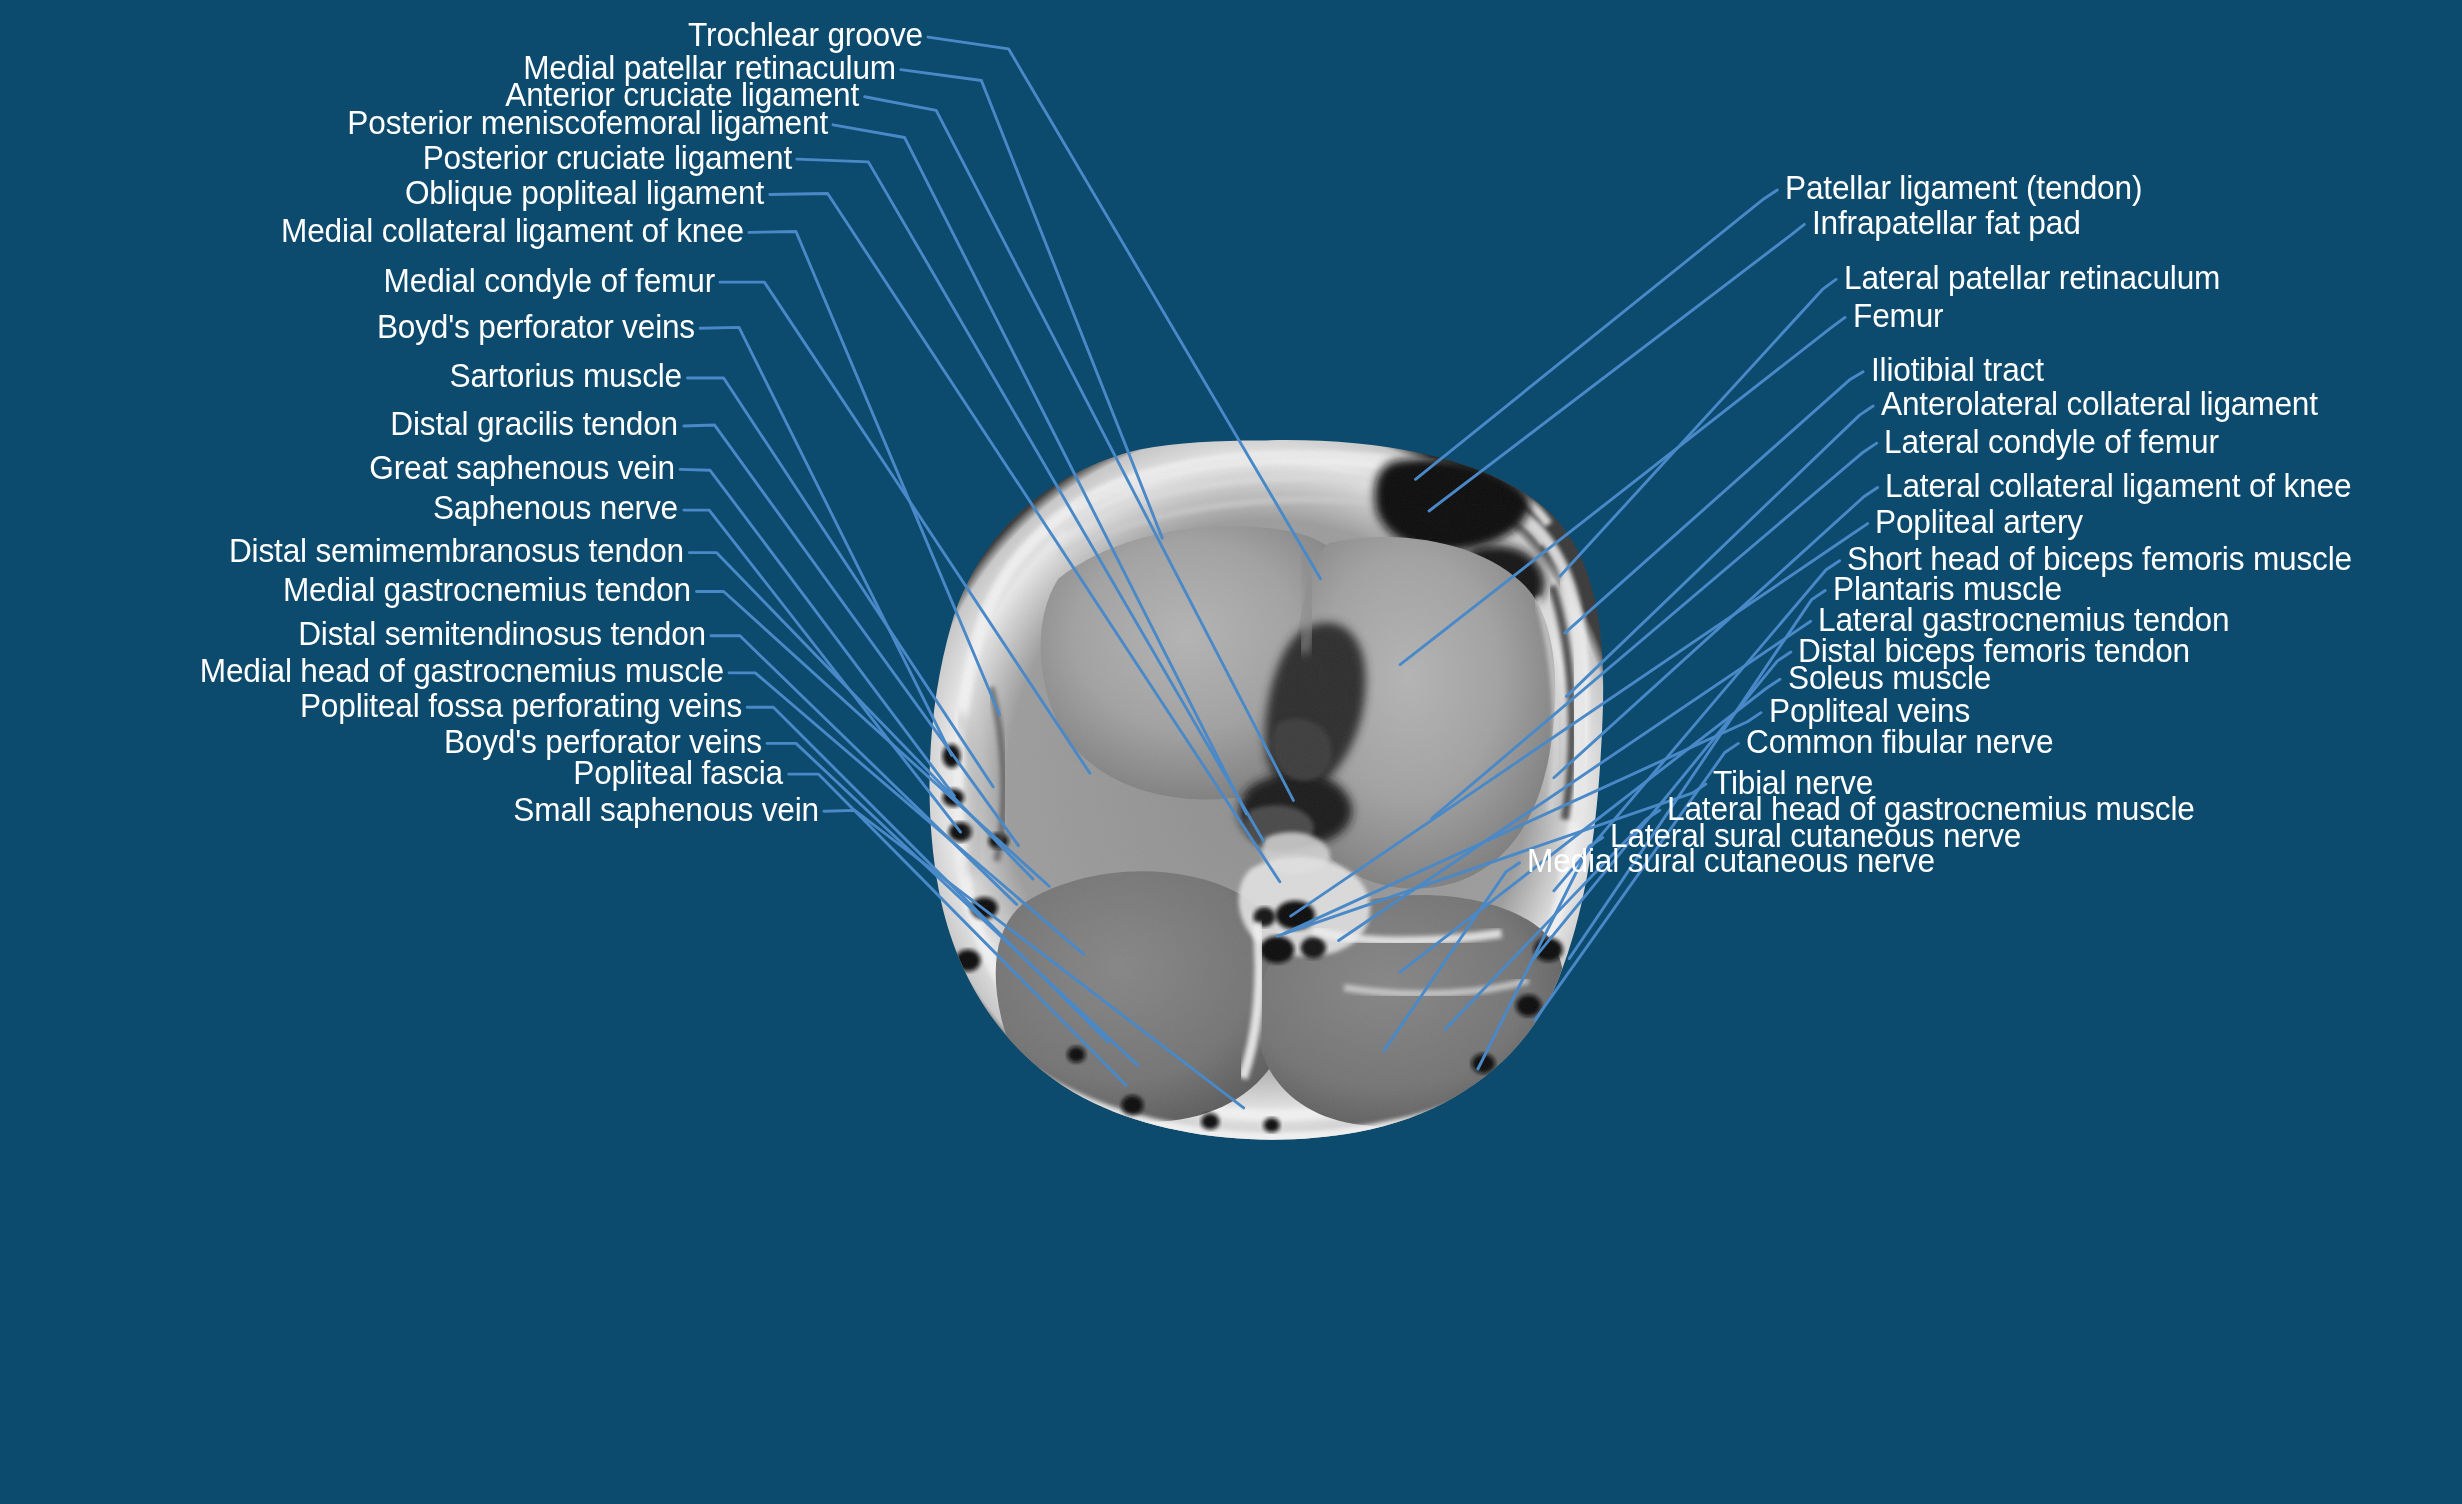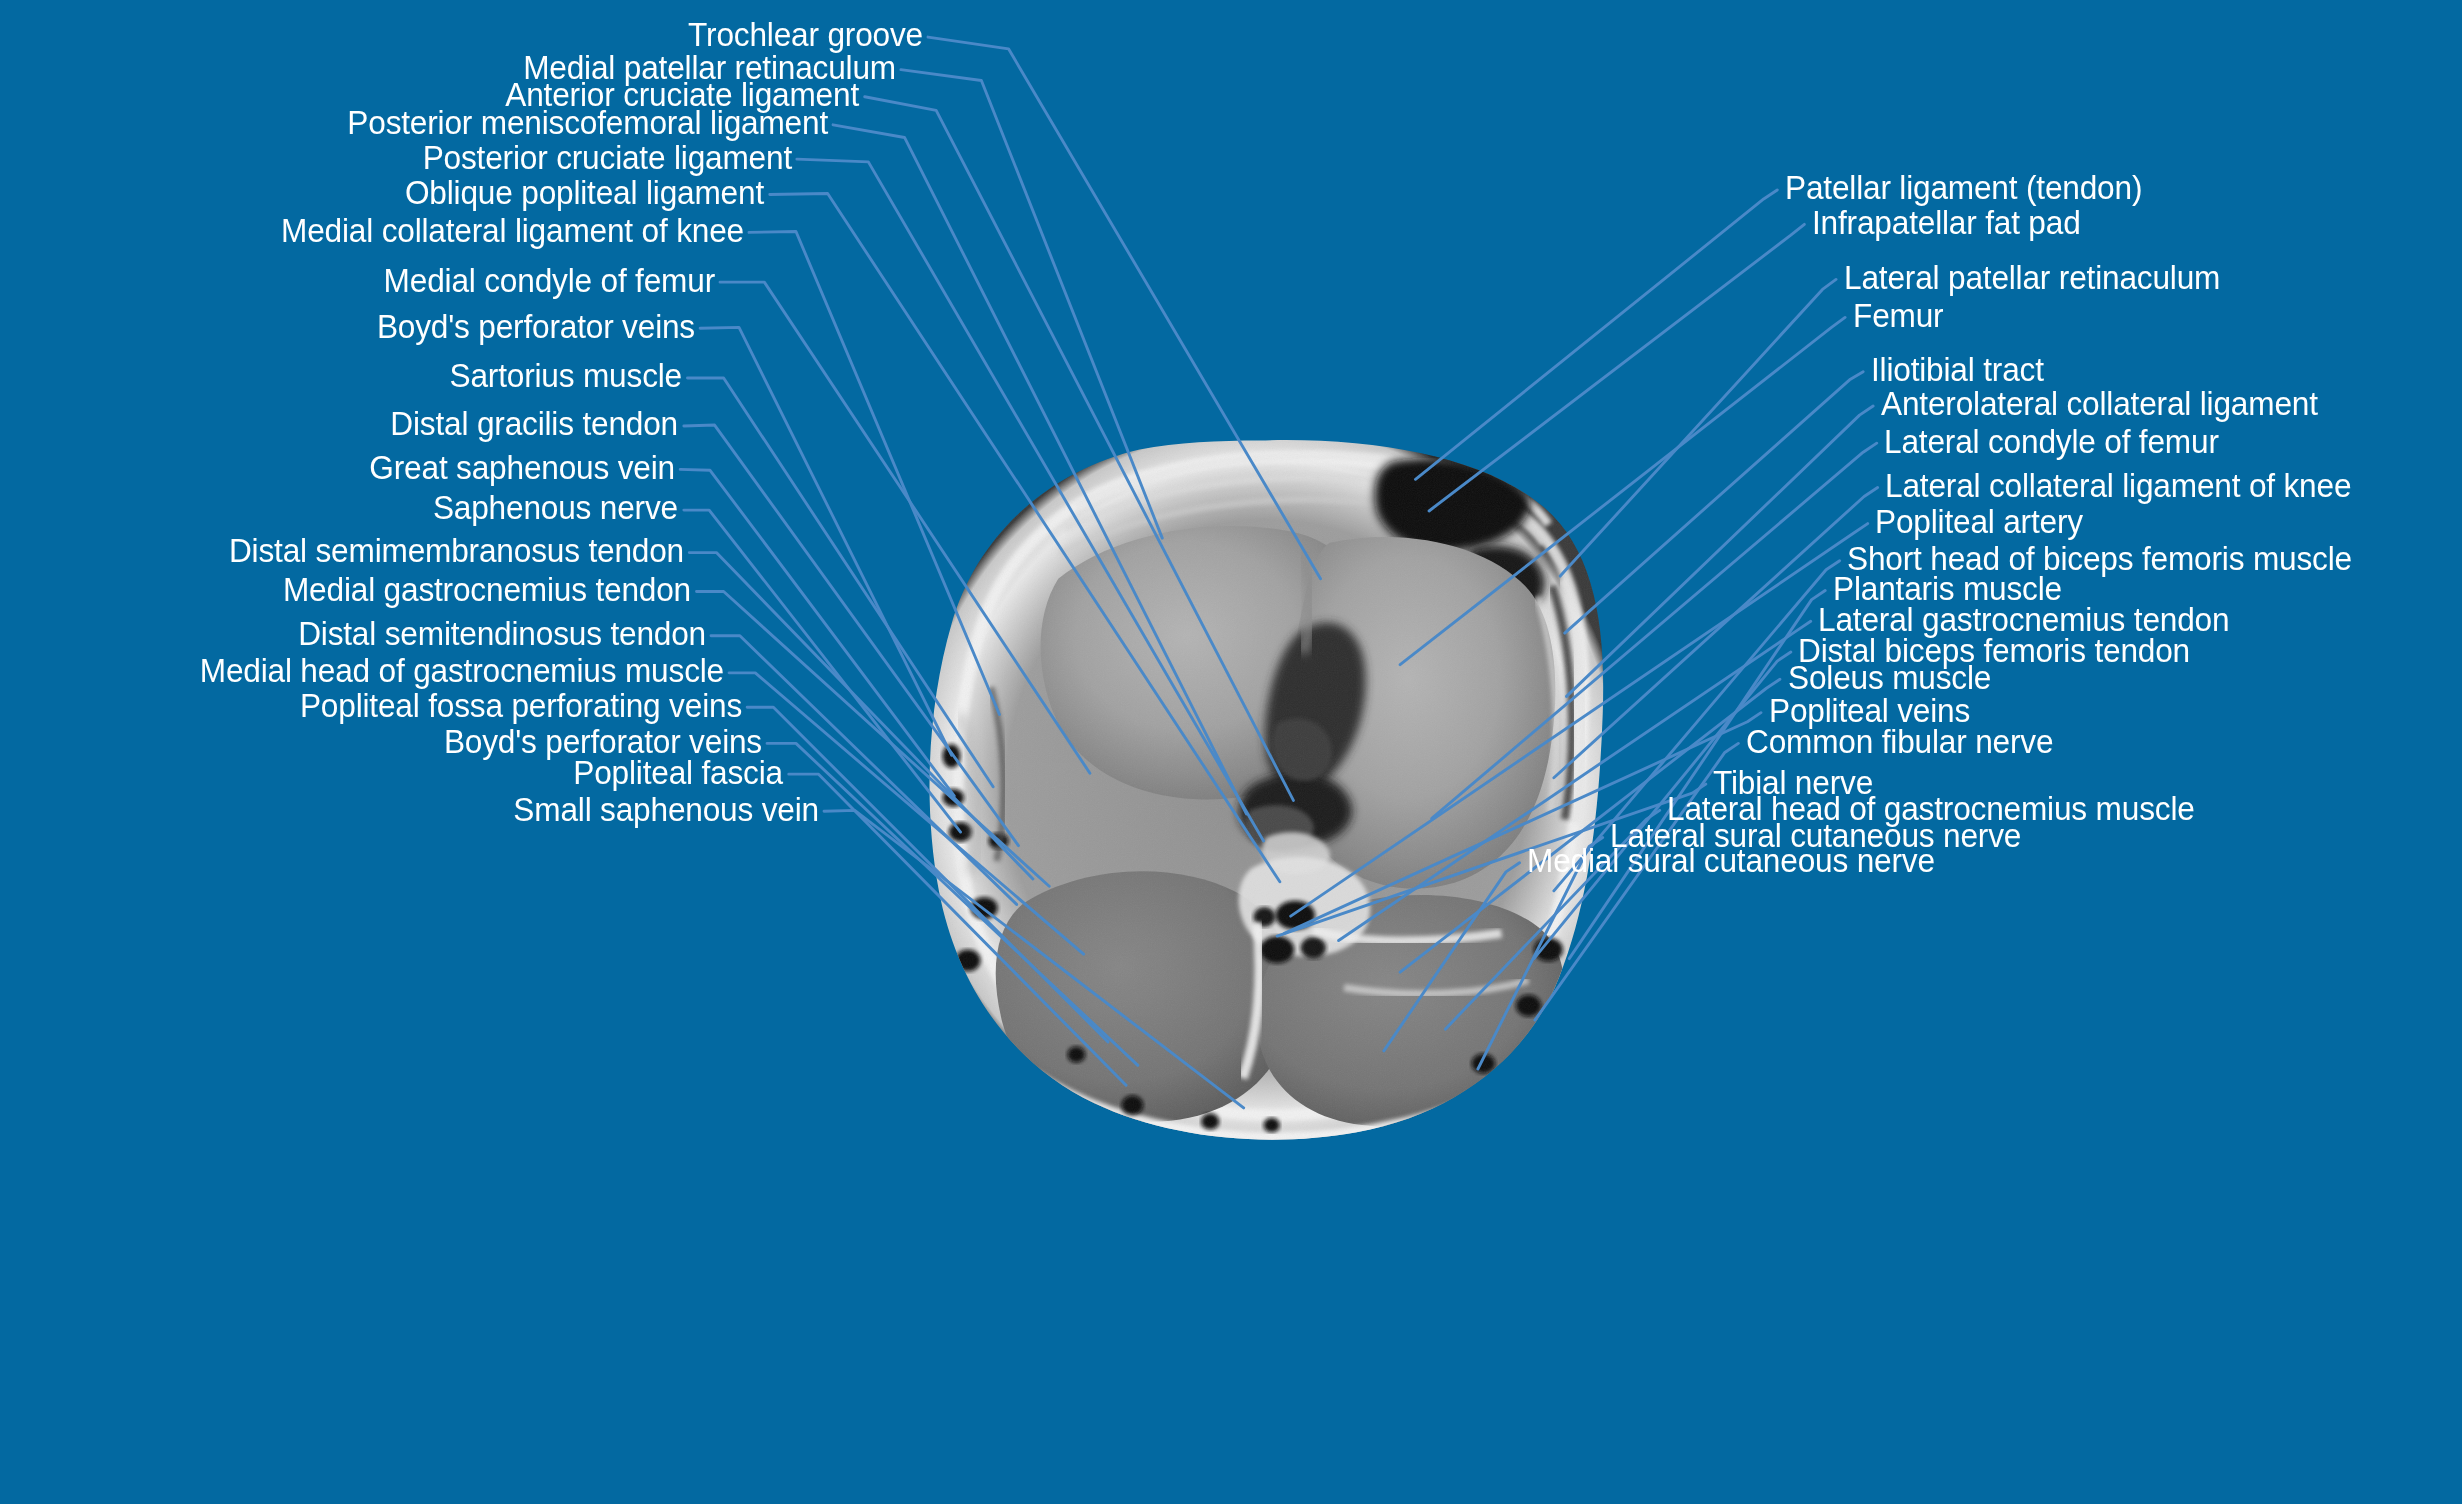--- a/index.html
+++ b/index.html
@@ -1,19 +1,19 @@
 <!DOCTYPE html>
 <html style="font-size:14.5px"><head>
 <meta charset="utf-8">
 <style>
   html,body{margin:0;padding:0;background:#000;}
   #root{
     position:relative;
     width:2462px;height:1504px;
-    background:#0369a1;
+    background:#0c4a6e;
     overflow:hidden;
     font-family:"Liberation Sans","DejaVu Sans",sans-serif;
   }
   #mri-layer{position:absolute;left:0;top:0;width:2462px;height:1504px;}
   #leader-layer{position:absolute;left:0;top:0;width:2462px;height:1504px;pointer-events:none;}
   .label{
     position:absolute;
     color:#ffffff;
     font-size:34px;
     line-height:38px;

